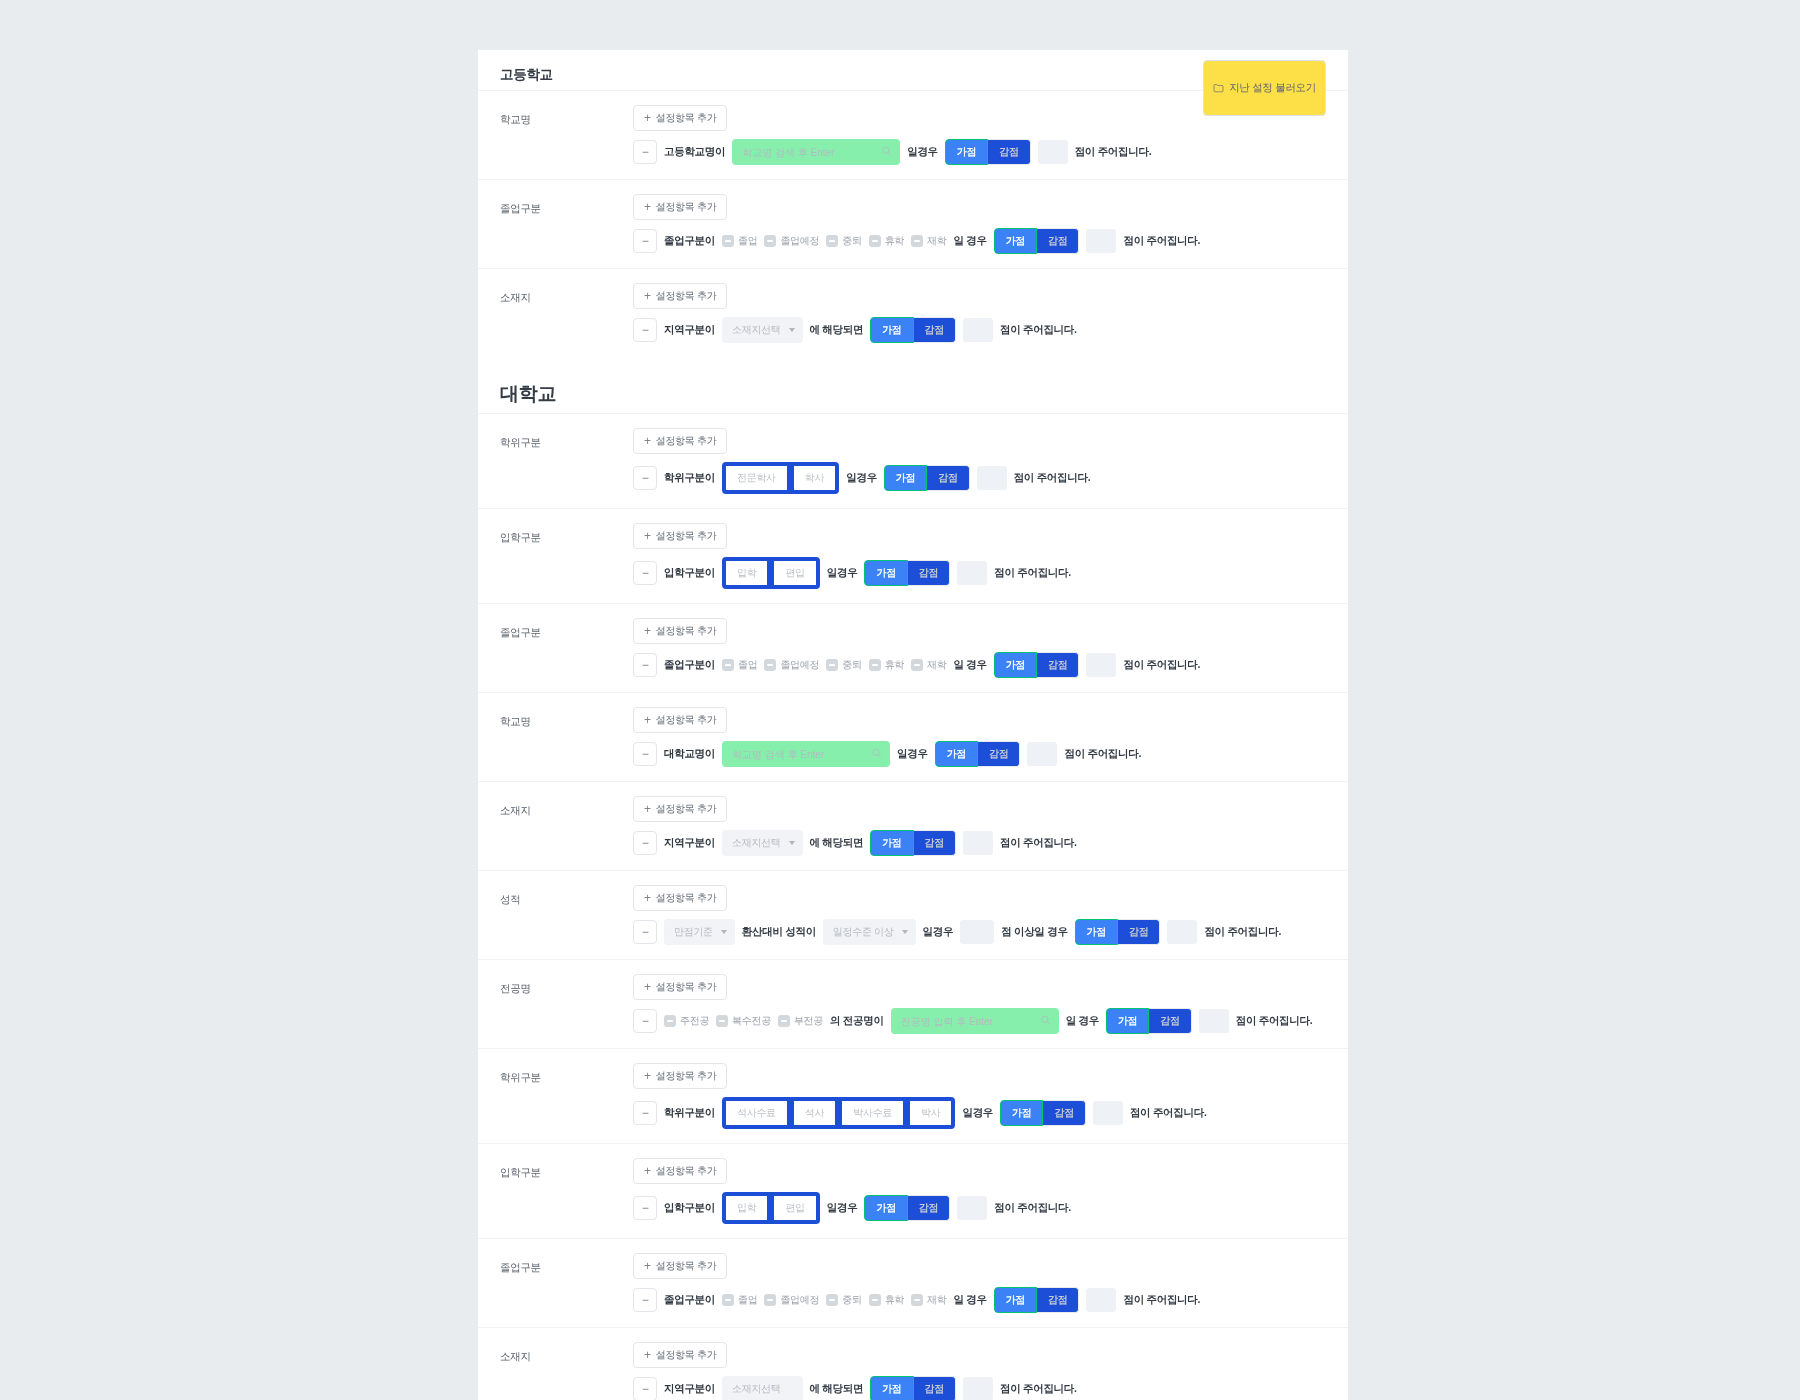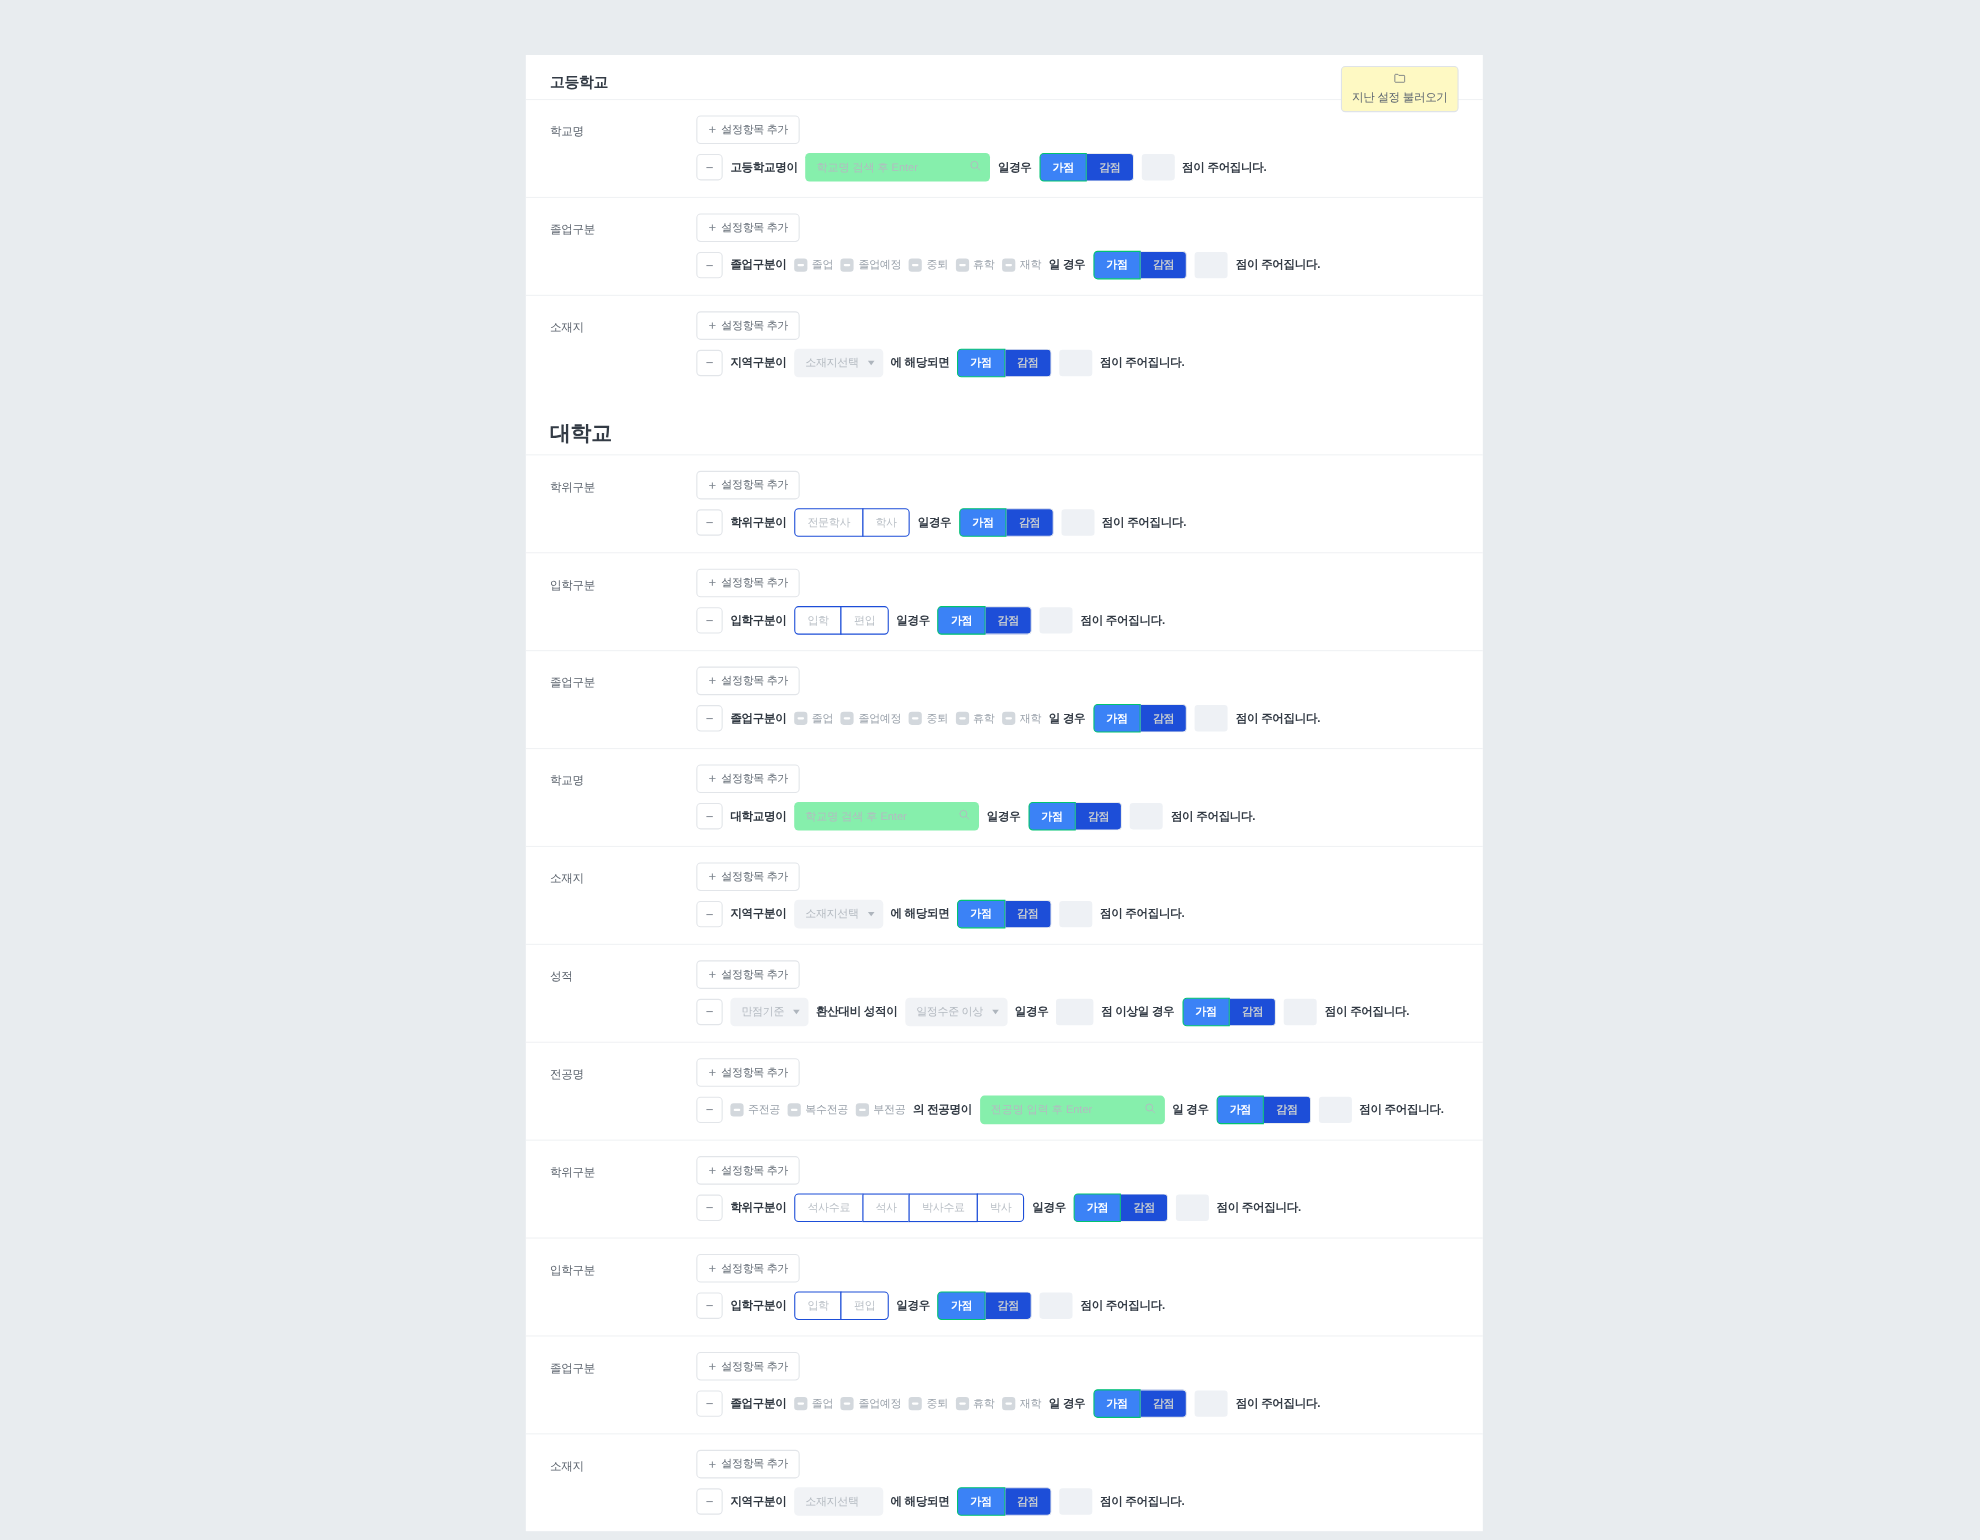--- a/index.html
+++ b/index.html
@@ -19,23 +19,23 @@
     position:relative;
     padding:16px 22px 6px 22px;
   }
   .card-title {
     font-size:13.5px; font-weight:bold; color:#333b45;
     letter-spacing:-0.3px;
   }
   .load-btn {
     position:absolute; right:22px; top:10px;
     display:inline-flex; align-items:center; gap:5px;
-    border:1px solid #dfe3e8; background:#fef9c3; border-radius:4px;
-    padding:5px 9px; font-size:10.5px; color:#5c6570;
-    cursor:pointer; letter-spacing:-0.3px;flex-direction:column;
+    border:1px solid #dfe3e8; background:#fde047; border-radius:4px;
+    padding:20px 9px; font-size:10.5px; color:#5c6570;
+    cursor:pointer; letter-spacing:-0.3px;
   }
   .load-btn svg { display:block; }
 
   .section-title {
     font-size:19px; font-weight:bold; color:#333b45;
     padding:24px 0 6px 22px; letter-spacing:-0.3px;
   }
 
   .row {
     display:flex; align-items:flex-start;
@@ -82,21 +82,21 @@
     width:12px; height:12px; border-radius:3px; background:#d3d8dd;
     display:inline-flex; align-items:center; justify-content:center;
   }
   .chk .box::after {
     content:""; width:6px; height:1.5px; background:#ffffff; border-radius:1px;
   }
 
   
   .optgroup { display:inline-flex; }
   .optgroup .opt {
-    border:1px solid #1d4ed8; background:#fff;
+    border:4px solid #1d4ed8; background:#fff;
     padding:5px 11px; font-size:10px; color:#b9bfc6;
     cursor:pointer; white-space:nowrap; margin-left:-1px;
   }
   .optgroup .opt:first-child { margin-left:0; border-radius:4px 0 0 4px; }
   .optgroup .opt:last-child  { border-radius:0 4px 4px 0; }
 
   
   .search-wrap {
     position:relative; display:inline-block;
   }

